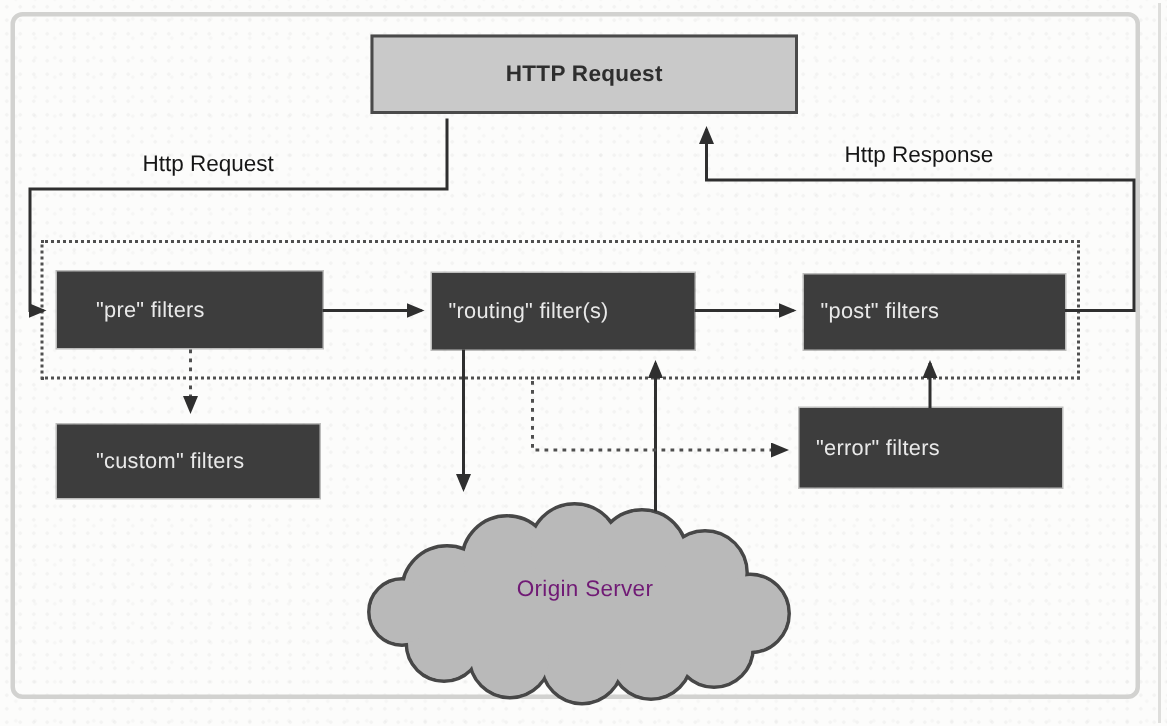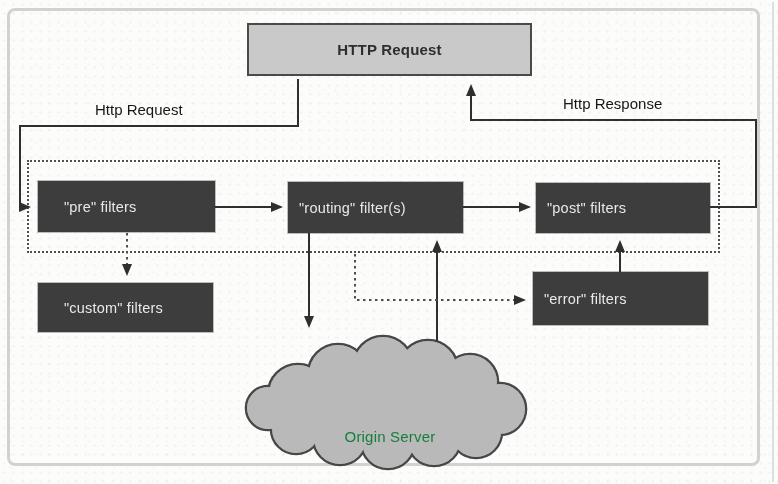--- a/index.html
+++ b/index.html
@@ -52,21 +52,21 @@
     box-shadow:0 0 0 1px rgba(0,0,0,.25);
   }
   .box-pre{left:38px;top:181px;width:177px;height:51px;padding-left:26px;}
   .box-routing{left:288px;top:182px;width:175px;height:51px;}
   .box-post{left:536px;top:183px;width:174px;height:50px;}
   .box-custom{left:38px;top:283px;width:175px;height:49px;padding-left:26px;}
   .box-error{left:533px;top:272px;width:175px;height:53px;}
   .cloud-svg{position:absolute;left:236px;top:332px;width:308px;height:140px;}
   .cloud-label{
     position:absolute;left:290px;top:384px;width:200px;text-align:center;
-    font-size:15px;color:#15803d;letter-spacing:.2px;margin-top:44px;
+    font-size:15px;color:#701a75;letter-spacing:.2px;
   }
   .arrows{position:absolute;left:0;top:0;width:778px;height:484px;pointer-events:none;}
 </style>
 </head>
 <body>
 
 <div class="stage">
 
   <div class="page-frame"></div>
   <div class="page-edge"></div>

